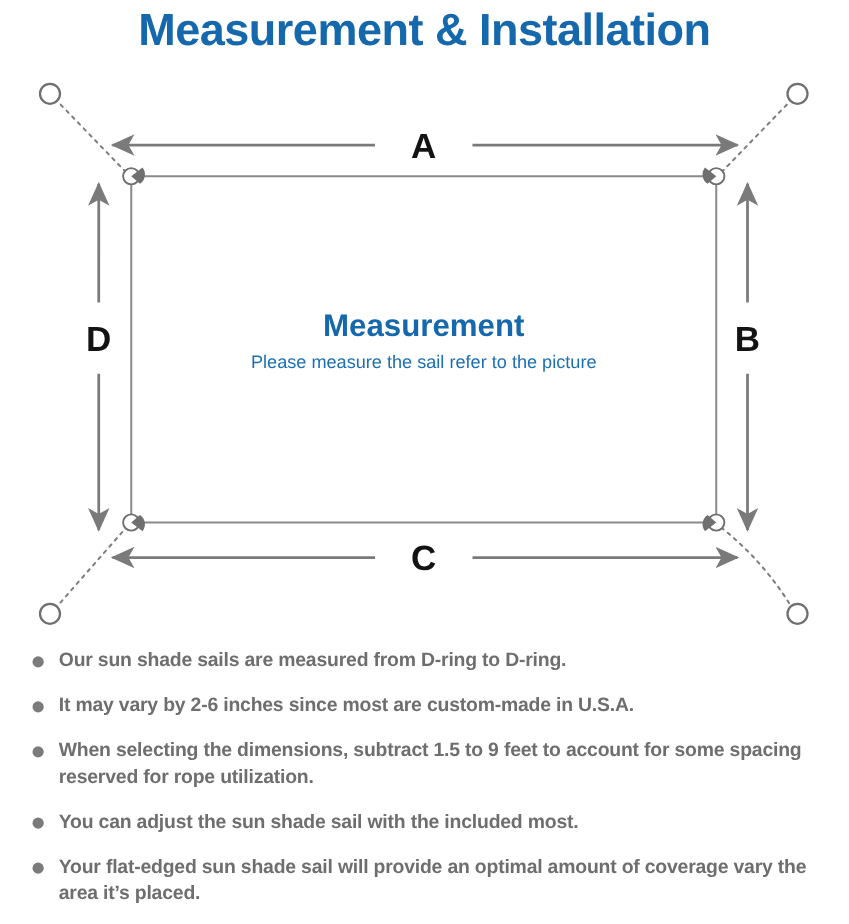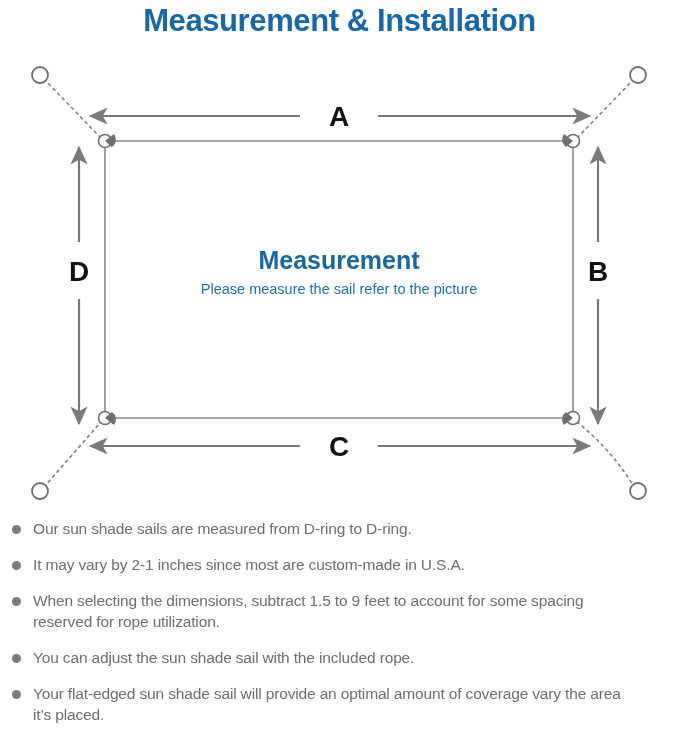--- a/index.html
+++ b/index.html
@@ -14,21 +14,21 @@
     font-family: "Liberation Sans", sans-serif;
     overflow: hidden;
   }
 
   #page-title {
     position: absolute;
     left: 0;
     top: 0;
     width: 679px;
     text-align: center;
-    font-size: 31px;
+    font-size: 36px;
     font-weight: bold;
     letter-spacing: -0.4px;
     color: #1668ad;
     padding-top: 3px;
     white-space: nowrap;
   }
 
   #diagram-wrap {
     position: absolute;
     left: 0;
@@ -53,23 +53,24 @@
   }
   .dim-label {
     font-family: "Liberation Sans", sans-serif;
     font-size: 28px;
     font-weight: bold;
     fill: #131313;
   }
 
   #notes {
     position: absolute;
-    left: 0;
+    left: 14px;
     top: 518px;
     width: 647px;
+    font-weight: bold;
   }
   .note-row {
     display: flex;
     align-items: flex-start;
     padding: 0 14px 0 12px;
     margin-bottom: 15px;
   }
   .note-bullet {
     width: 9px;
     height: 9px;
@@ -157,27 +158,27 @@
   </svg>
 </div>
 
 <div id="notes">
   <div class="note-row">
     <span class="note-bullet"></span>
     <span class="note-text">Our sun shade sails are measured from D-ring to D-ring.</span>
   </div>
   <div class="note-row">
     <span class="note-bullet"></span>
-    <span class="note-text">It may vary by 2-1 inches since most are custom-made in U.S.A.</span>
+    <span class="note-text">It may vary by 2-6 inches since most are custom-made in U.S.A.</span>
   </div>
   <div class="note-row">
     <span class="note-bullet"></span>
     <span class="note-text">When selecting the dimensions, subtract 1.5 to 9 feet to account for some spacing reserved for rope utilization.</span>
   </div>
   <div class="note-row">
     <span class="note-bullet"></span>
-    <span class="note-text">You can adjust the sun shade sail with the included rope.</span>
+    <span class="note-text">You can adjust the sun shade sail with the included most.</span>
   </div>
   <div class="note-row">
     <span class="note-bullet"></span>
     <span class="note-text">Your flat-edged sun shade sail will provide an optimal amount of coverage vary the area it’s placed.</span>
   </div>
 </div>
 
 </body></html>

